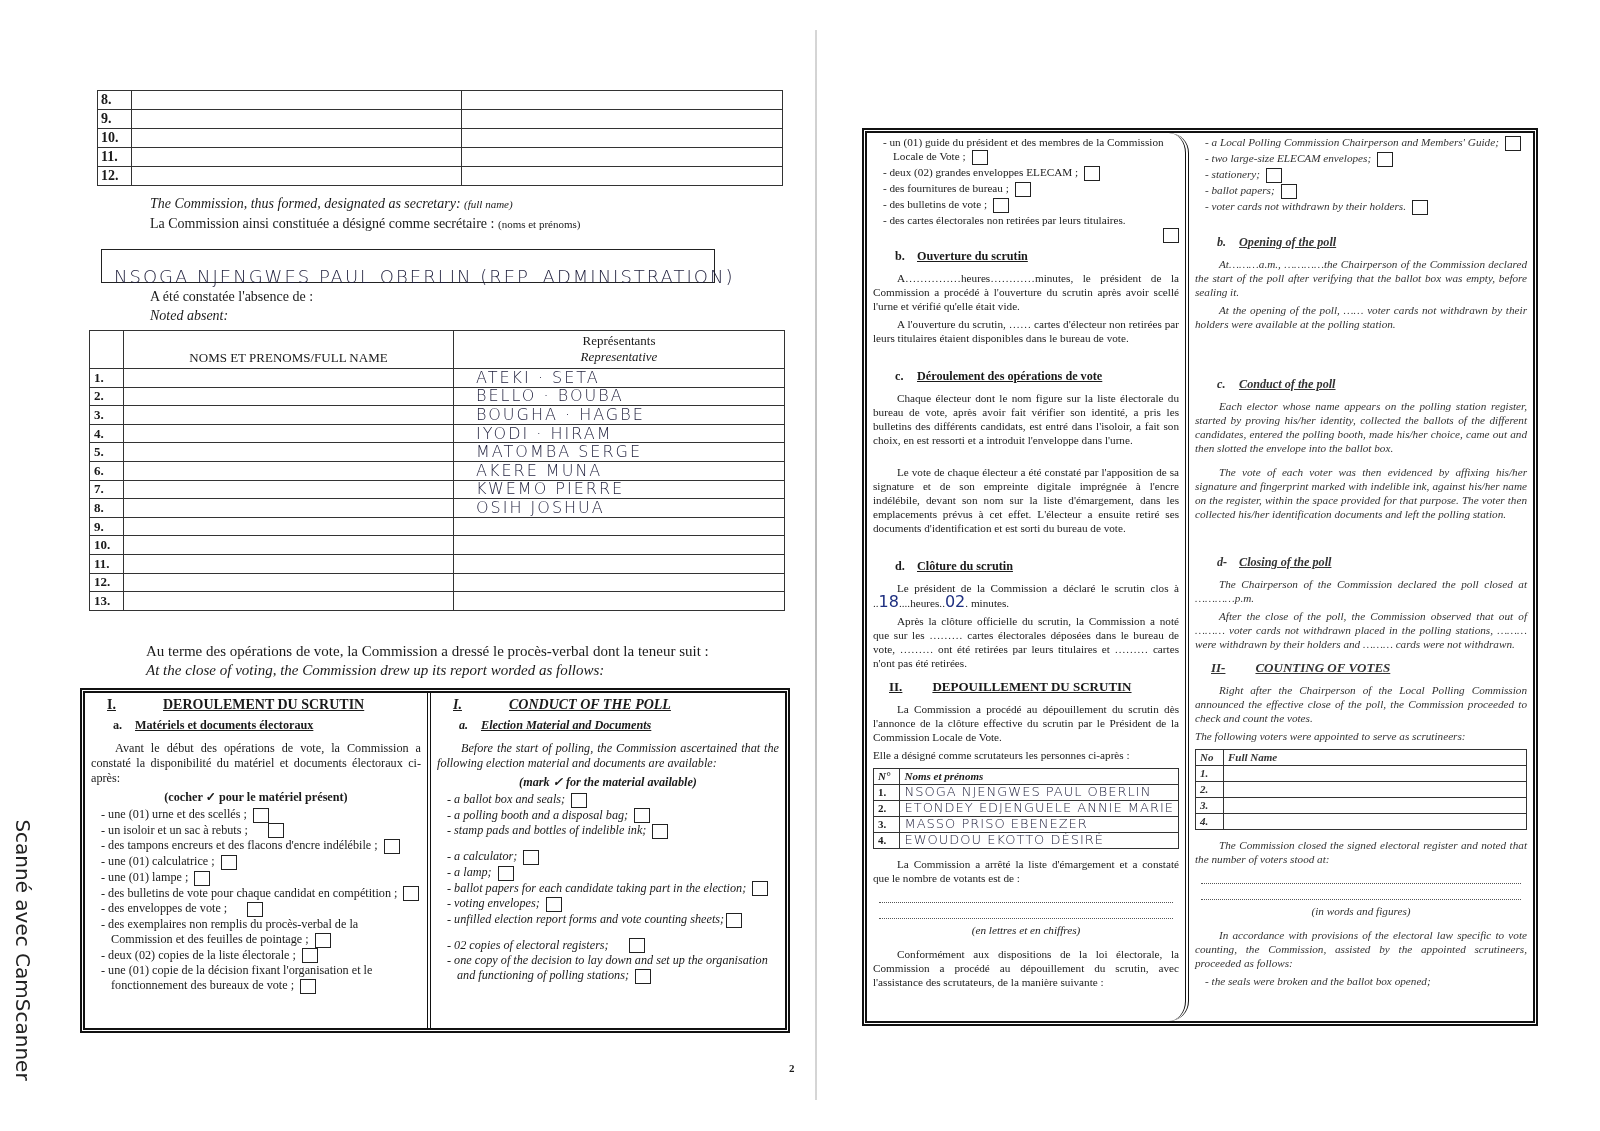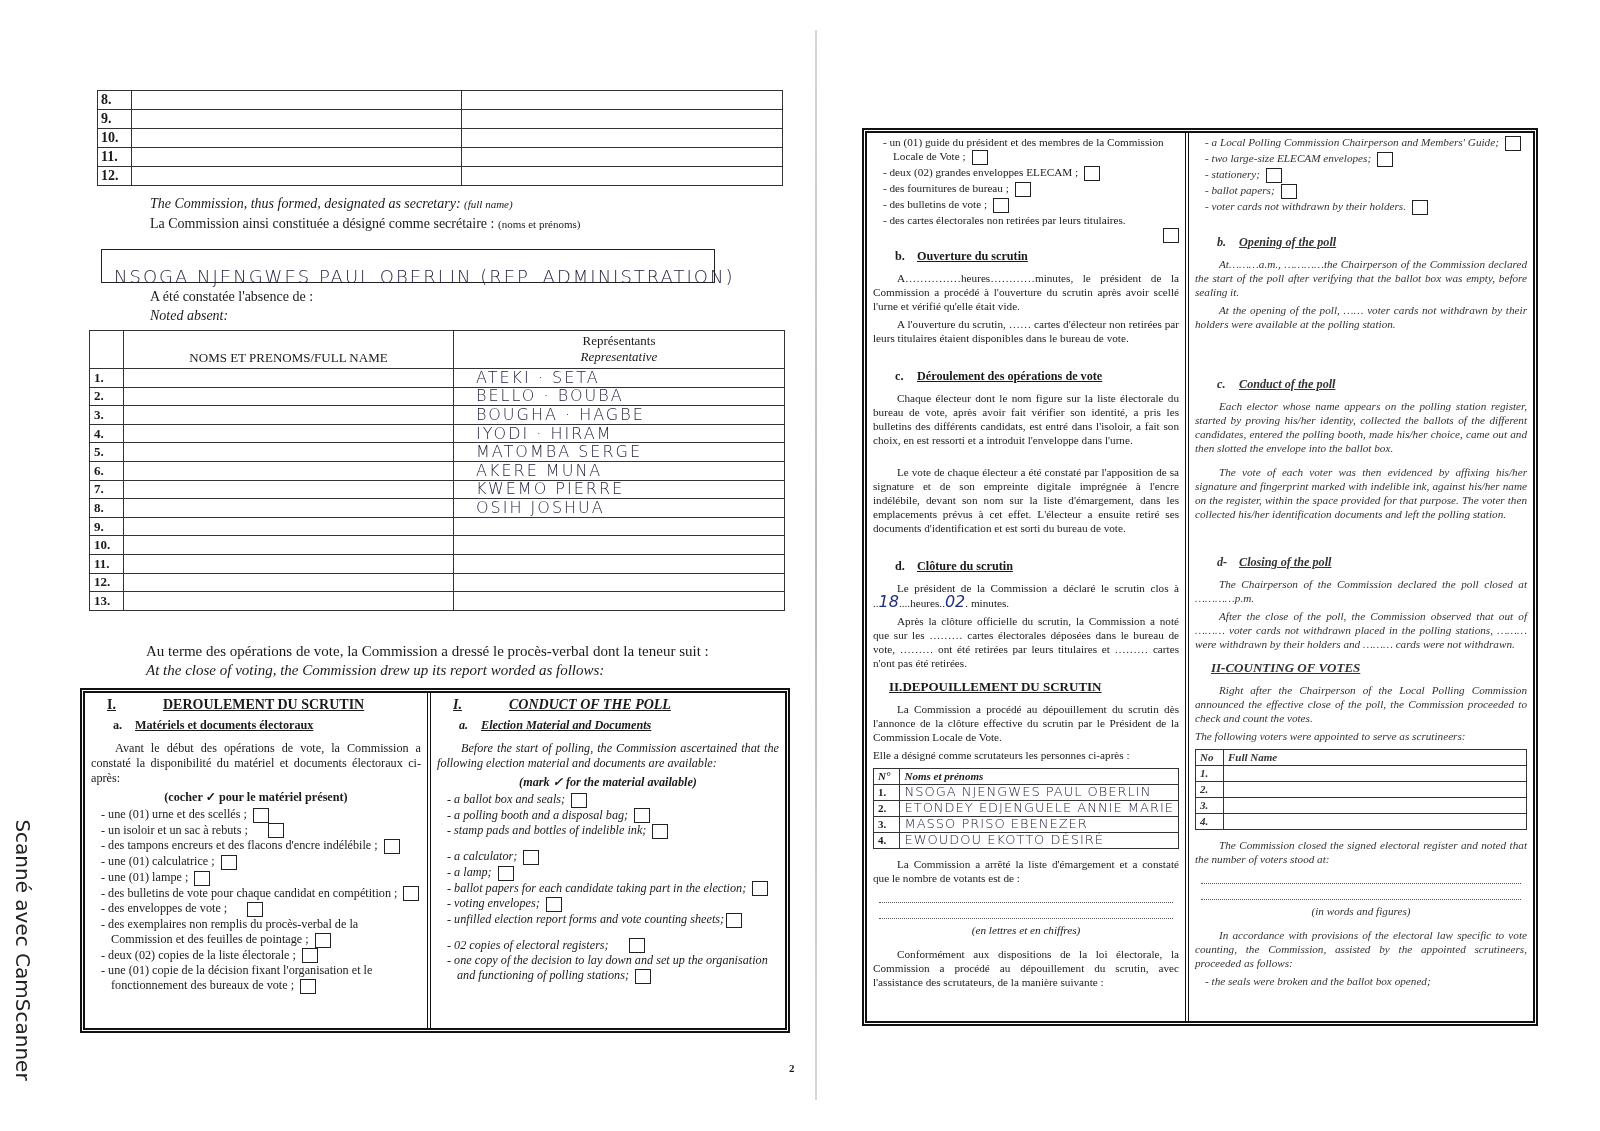--- a/index.html
+++ b/index.html
@@ -48,31 +48,31 @@
   .sub-title { font-weight: bold; text-decoration: underline; margin: 6px 0 8px 22px; font-size: 12.2px; }
   .sub-title .lbl { text-decoration: none; display: inline-block; width: 22px; }
   .para { text-align: justify; text-indent: 24px; margin-bottom: 4px; }
   .center { text-align: center; font-weight: bold; margin: 2px 0; }
   .item { padding-left: 20px; text-indent: -10px; margin-bottom: 0px; }
   .cb { display: inline-block; width: 16px; height: 15px; border: 1.3px solid #222; vertical-align: middle; margin-left: 6px; background: #fff; }
 
   
   .box-right { position: absolute; left: 862px; top: 128px; width: 676px; height: 898px; border-width: 5px; border-style: double; border-color: #111; }
   .rcol { position: absolute; top: 0; bottom: 0; padding: 2px 6px; font-size: 11.2px; line-height: 14px; }
-  .rcol-fr { left: 0; width: 322px; border-right: 4px double #111; }
+  .rcol-fr { left: 0; width: 322px; border-right: 4px double #111; border-radius: 20px; }
   .rcol-en { left: 322px; right: 0; font-style: italic; color: #333; }
   .gap { height: 14px; }
-  .hand-time { font-family: "DejaVu Sans", sans-serif; font-style: italic; color: #1e2f80; font-size: 16px; }
+  .hand-time { font-family: "DejaVu Sans", sans-serif; color: #1e2f80; font-size: 16px; }
   .scrut-tbl { width: 100%; border-collapse: collapse; border: 1.5px solid #222; margin: 6px 0 8px; }
   .scrut-tbl th, .scrut-tbl td { border: 1px solid #333; font-size: 11px; height: 16px; padding: 0 4px; text-align: left; }
   .scrut-tbl th { font-weight: bold; font-style: italic; }
   .scrut-tbl td.n { width: 28px; font-weight: bold; }
   .scrut-tbl td.hand { font-size: 13px; letter-spacing: 1px; color: #1d1d3a; white-space: nowrap; overflow: hidden; }
   .dotline { border-bottom: 1px dotted #555; height: 14px; margin: 2px 6px; }
-  .rsec-title { font-size: 13px; font-weight: bold; text-decoration: underline; margin: 10px 0 8px 16px; display: flex; }
+  .rsec-title { font-size: 13px; font-weight: bold; text-decoration: underline; margin: 10px 0 8px 16px; display: flex; gap: 30px; }
   .rsec-title .roman { text-decoration: none; }
   .note { text-align: center; font-style: italic; margin: 4px 0 10px; }
 </style>
 </head>
 <body>
 
 <div class="watermark">
     <span>Scanné avec CamScanner</span>
   </div>
 <div class="page-divider"></div>

